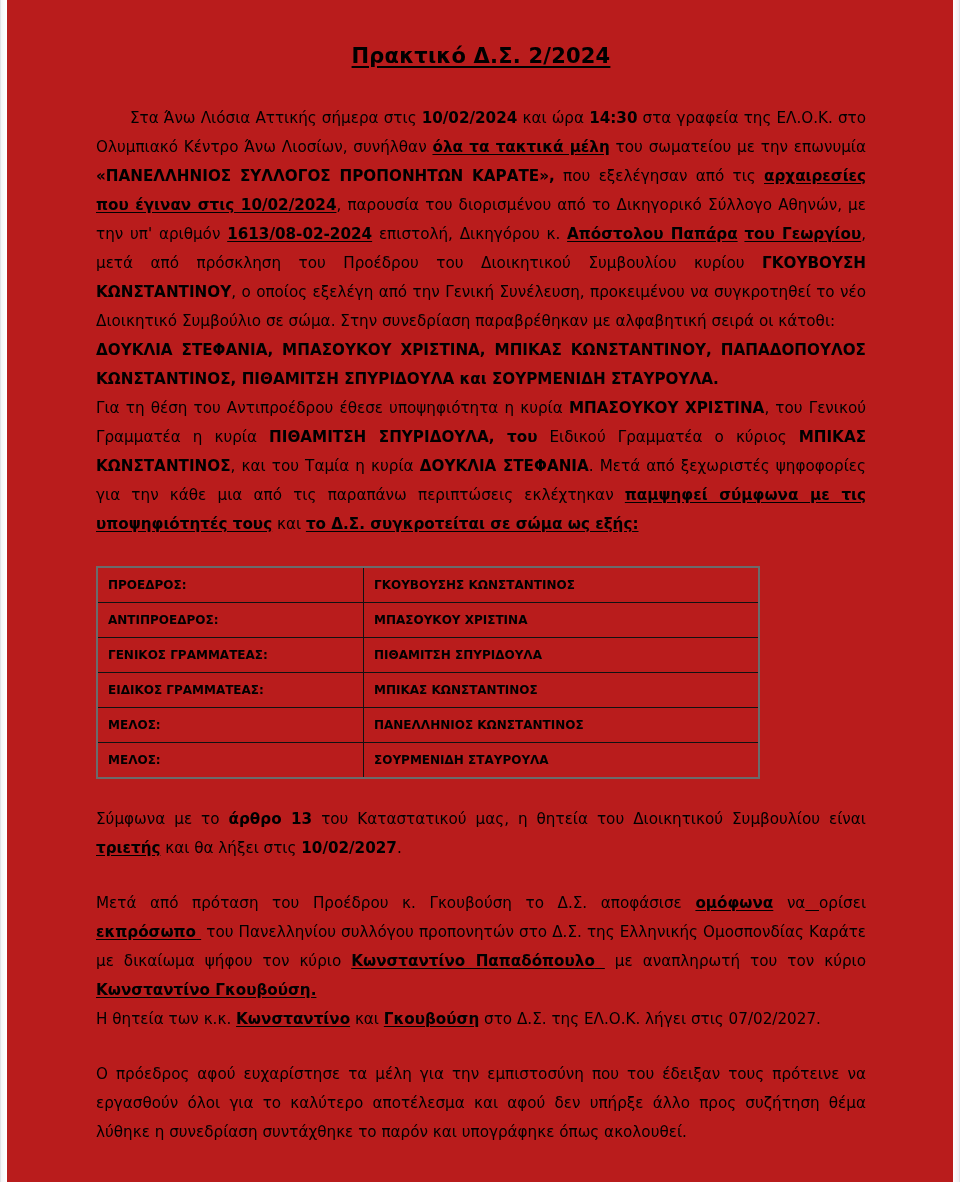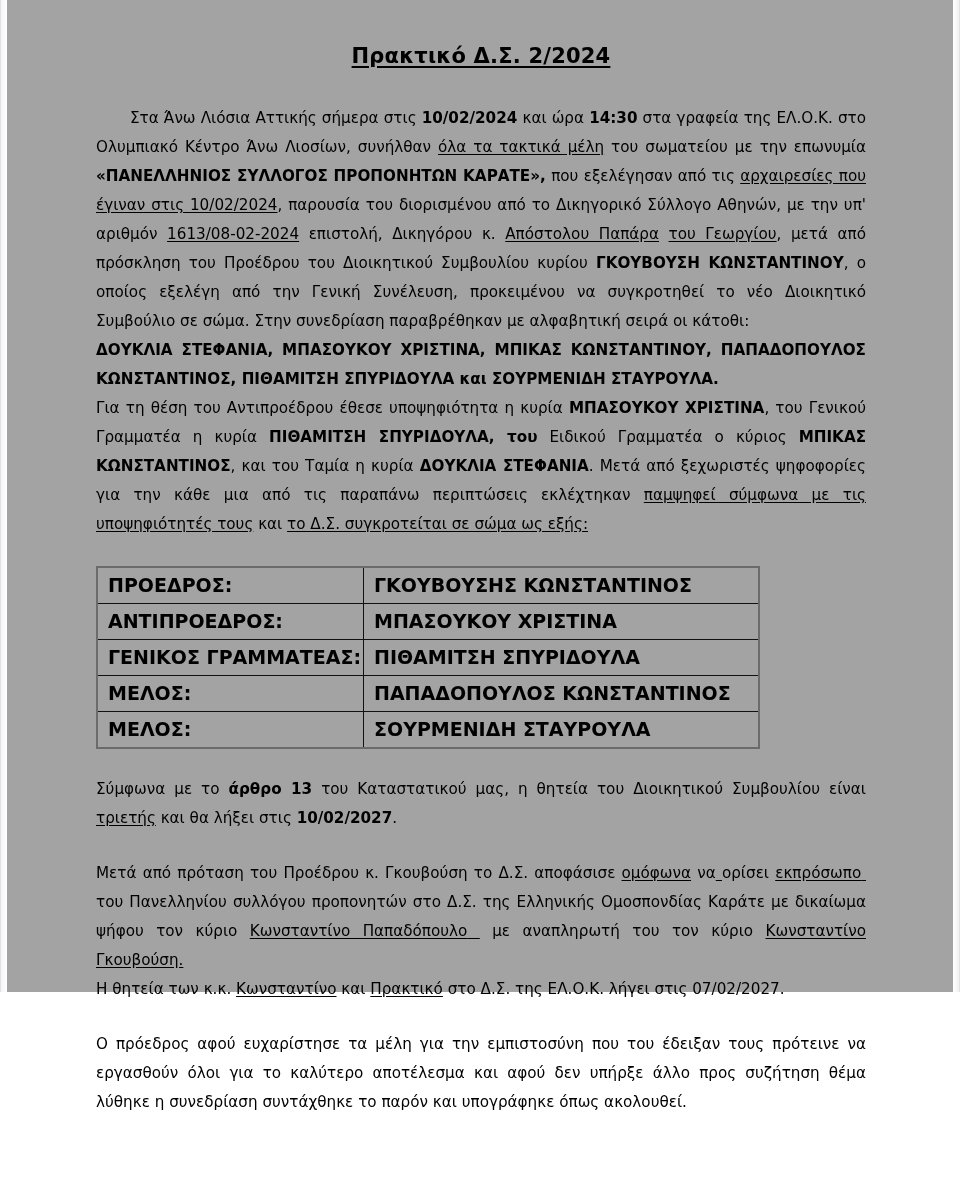--- a/index.html
+++ b/index.html
@@ -11,22 +11,22 @@
     width: 960px;
     height: 1182px;
     font-family: "DejaVu Sans", "Liberation Sans", sans-serif;
     color: #000000;
     overflow: hidden;
   }
 
   .page {
     position: relative;
     width: 960px;
-    height: 992px;
-    background: #a3a3a3;
+    height: 1182px;
+    background: #b91c1c;
     box-sizing: border-box;
     border-left: 1px solid #e2e2e6;
     border-right: 1px solid #e2e2e6;
   }
   .page::before {
     content: "";
     position: absolute;
     left: 0; top: 0; bottom: 0;
     width: 6px;
     background: linear-gradient(to right, #f4f4f6, #ffffff);
@@ -73,41 +73,41 @@
     text-align: justify;
     text-justify: inter-word;
   }
   p.indent { text-indent: 34px; }
   b, .b { font-weight: bold; }
   u, .u {
     text-decoration: underline;
     text-underline-offset: 2px;
   }
   .bu {
-    font-weight: normal;
+    font-weight: bold;
     text-decoration: underline;
     text-underline-offset: 2px;
   }
   .last-line-justify {
     text-align-last: justify;
   }
 
   
   .board-table-wrap {
     margin-top: 27px;
   }
   table.board-table {
     border-collapse: collapse;
     width: 641px;
     table-layout: fixed;
     border: 2px solid #6b6b6b;
   }
   table.board-table td {
     border: 1px solid #111111;
-    font-size: 19px;
+    font-size: 12px;
     font-weight: bold;
     padding: 6px 0 7px 10px;
     height: 21px;
     vertical-align: middle;
     white-space: nowrap;
   }
   table.board-table td.role-col { width: 255px; }
   table.board-table td.name-col { width: 384px; }
 
   
@@ -155,41 +155,45 @@
           </tr>
           <tr>
             <td class="role-col">ΑΝΤΙΠΡΟΕΔΡΟΣ:</td>
             <td class="name-col">ΜΠΑΣΟΥΚΟΥ ΧΡΙΣΤΙΝΑ</td>
           </tr>
           <tr>
             <td class="role-col">ΓΕΝΙΚΟΣ ΓΡΑΜΜΑΤΕΑΣ:</td>
             <td class="name-col">ΠΙΘΑΜΙΤΣΗ ΣΠΥΡΙΔΟΥΛΑ</td>
           </tr>
           <tr>
+            <td class="role-col">ΕΙΔΙΚΟΣ ΓΡΑΜΜΑΤΕΑΣ:</td>
+            <td class="name-col">ΜΠΙΚΑΣ ΚΩΝΣΤΑΝΤΙΝΟΣ</td>
+          </tr>
+          <tr>
             <td class="role-col">ΜΕΛΟΣ:</td>
-            <td class="name-col">ΠΑΠΑΔΟΠΟΥΛΟΣ ΚΩΝΣΤΑΝΤΙΝΟΣ</td>
+            <td class="name-col">ΠΑΝΕΛΛΗΝΙΟΣ ΚΩΝΣΤΑΝΤΙΝΟΣ</td>
           </tr>
           <tr>
             <td class="role-col">ΜΕΛΟΣ:</td>
             <td class="name-col">ΣΟΥΡΜΕΝΙΔΗ ΣΤΑΥΡΟΥΛΑ</td>
           </tr>
         </tbody>
       </table>
     </div>
 
     <div class="lower-1 justified">
       <p class="para"><span>Σύμφωνα με το </span><b>άρθρο 13</b><span> του Καταστατικού μας, η θητεία του Διοικητικού Συμβουλίου είναι </span><span class="bu">τριετής</span><span> και θα λήξει στις </span><b>10/02/2027</b><span>.</span></p>
     </div>
 
     <div class="lower-2 justified">
       <p class="para"><span>Μετά από πρόταση του Προέδρου κ. Γκουβούση το Δ.Σ. αποφάσισε </span><span class="bu">ομόφωνα</span><span>  να</span><u>&nbsp;</u><span>ορίσει </span><span class="bu">εκπρόσωπο</span><u>&nbsp;</u><span> του Πανελληνίου συλλόγου προπονητών στο Δ.Σ. της Ελληνικής Ομοσπονδίας Καράτε  με δικαίωμα ψήφου τον κύριο </span><span class="bu">Κωνσταντίνο Παπαδόπουλο</span><u>&nbsp;</u><span> με αναπληρωτή του τον κύριο </span><span class="bu">Κωνσταντίνο Γκουβούση.</span></p>
     </div>
 
     <div class="lower-3 flat">
-      <p class="para"><span>Η θητεία των κ.κ. </span><span class="bu">Κωνσταντίνο</span><span> και </span><span class="bu">Πρακτικό</span><span> στο Δ.Σ. της ΕΛ.Ο.Κ. λήγει στις 07/02/2027.</span></p>
+      <p class="para"><span>Η θητεία των κ.κ. </span><span class="bu">Κωνσταντίνο</span><span> και </span><span class="bu">Γκουβούση</span><span> στο Δ.Σ. της ΕΛ.Ο.Κ. λήγει στις 07/02/2027.</span></p>
     </div>
 
     <div class="lower-4 justified">
       <p class="para">Ο πρόεδρος αφού ευχαρίστησε τα μέλη για την εμπιστοσύνη που του έδειξαν τους πρότεινε να εργασθούν όλοι για το καλύτερο αποτέλεσμα και αφού δεν υπήρξε άλλο προς συζήτηση θέμα λύθηκε η συνεδρίαση συντάχθηκε το παρόν και υπογράφηκε όπως ακολουθεί.</p>
     </div>
 
   </div>
 </div>
 
 </body></html>

